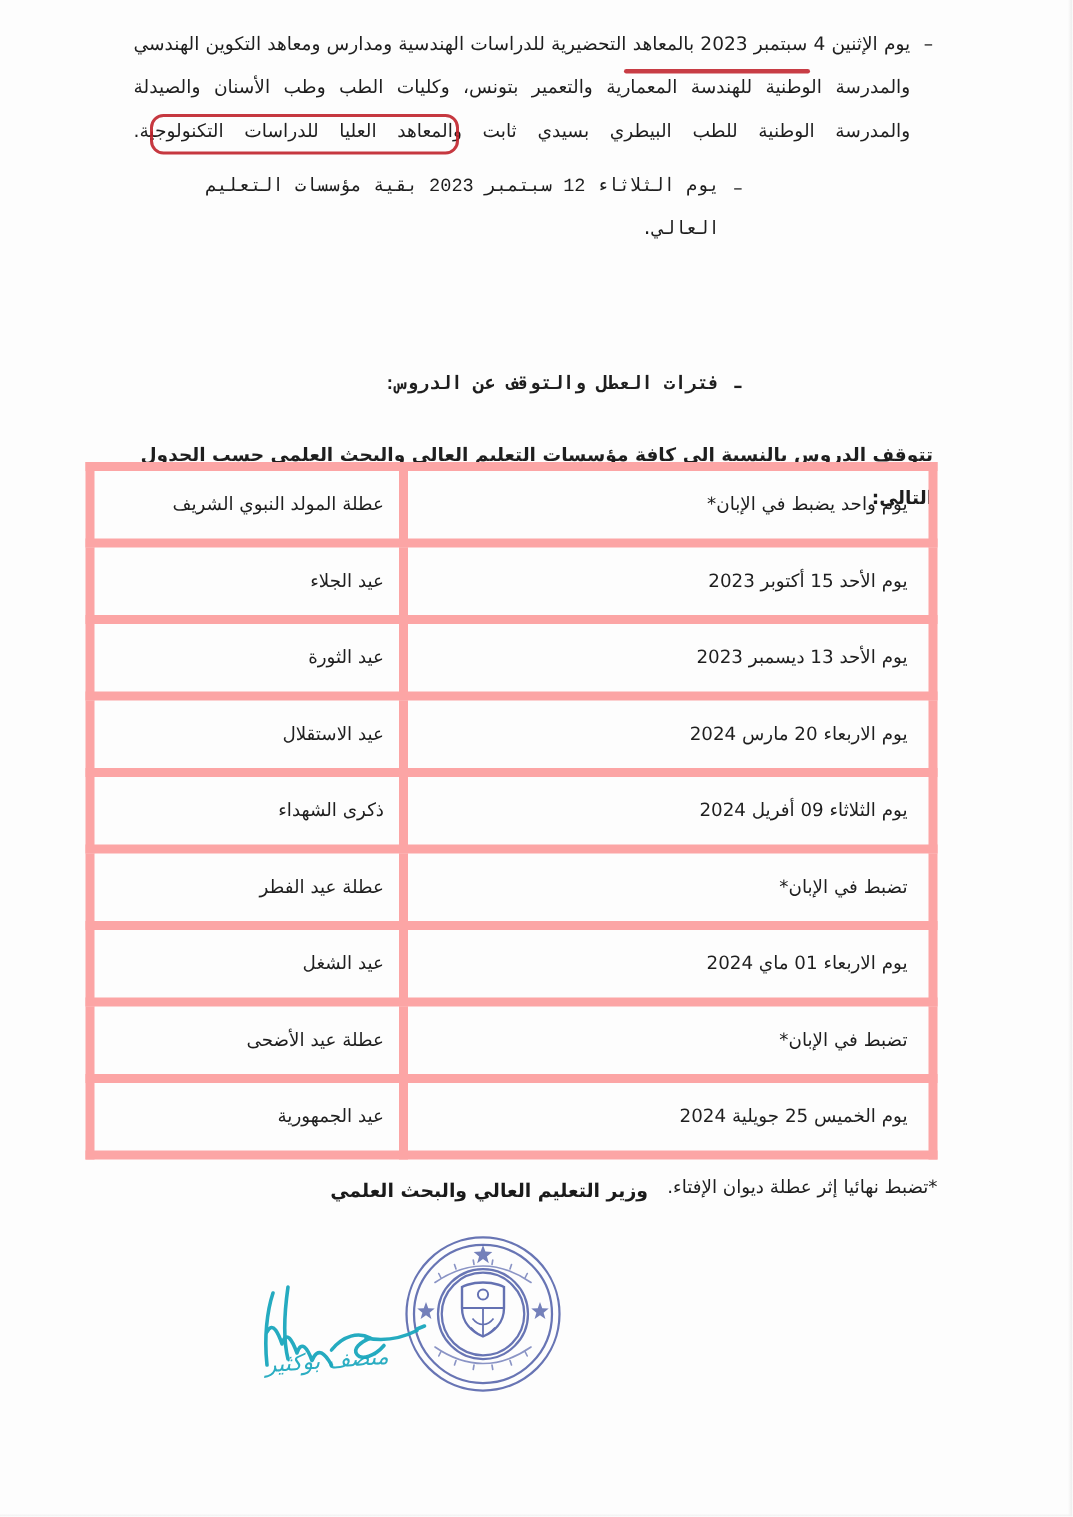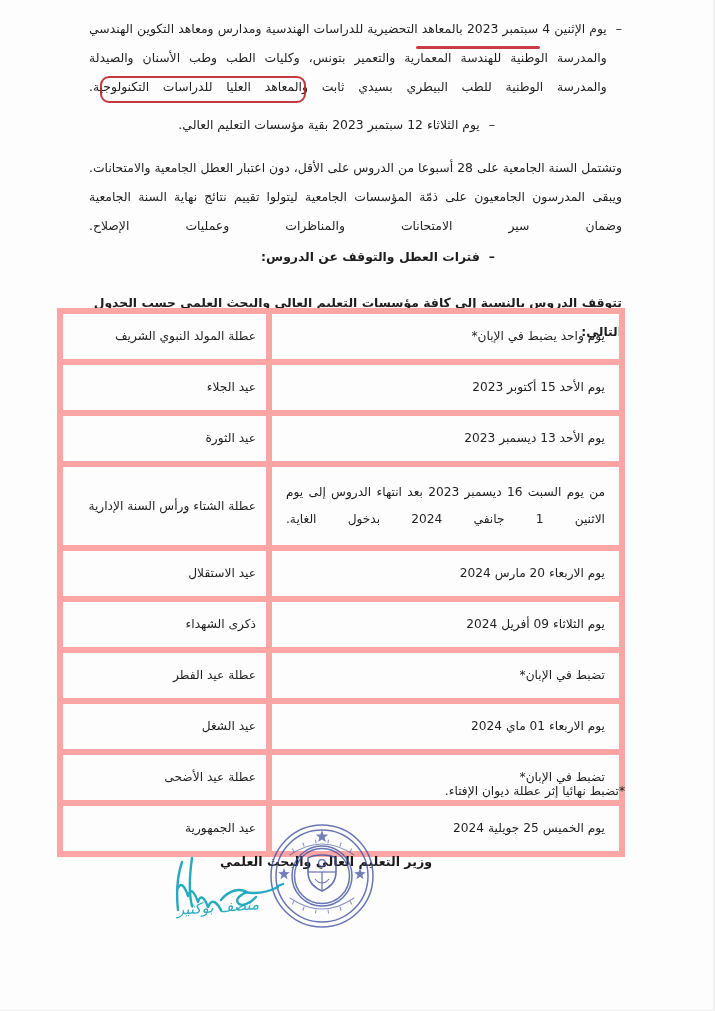--- a/index.html
+++ b/index.html
@@ -71,21 +71,23 @@
     color: #1e1e1e;
     font-size: 12.4px;
     line-height: 29px;
   }
   .dash-body {
     flex: 1 1 auto;
     text-align: justify;
     text-align-last: justify;
   }
   .dash-body.one-line {
+    text-align: right;
     text-align-last: right;
+    font-family: Liberation Mono, monospace;
   }
   .bold {
     font-weight: bold;
   }
 
   
   .red-underline {
     position: absolute;
     background: #c0222b;
     border-radius: 2px;
@@ -145,21 +147,21 @@
     top: 784px;
     direction: rtl;
     font-size: 12.2px;
     color: #1e1e1e;
   }
 
   
   .sig-title {
     position: absolute;
     right: 283px;
-    top: 854px;
+    top: 786px;
     direction: rtl;
     font-size: 12.6px;
     font-weight: bold;
     color: #1a1a1a;
     white-space: nowrap;
   }
   .stamp {
     position: absolute;
     left: 268px;
     top: 822px;
@@ -200,21 +202,20 @@
 
   <div class="red-underline" style="left:416px; top:46px; width:124px; height:3.2px;"></div>
 
   <div class="red-box" style="left:100px; top:76px; width:206px; height:27px;"></div>
 
   <div class="dash-item" style="right:220px; top:110px; width:406px;">
     <span class="dash-mark">–</span>
     <span class="dash-body one-line">يوم الثلاثاء 12 سبتمبر 2023 بقية مؤسسات التعليم العالي.</span>
   </div>
 
-  <div class="txt" style="right:93px; top:153px; width:533px;">وتشتمل السنة الجامعية على 28 أسبوعا من الدروس على الأقل، دون اعتبار العطل الجامعية والامتحانات. ويبقى المدرسون الجامعيون على ذمّة المؤسسات الجامعية ليتولوا تقييم نتائج نهاية السنة الجامعية وضمان سير الامتحانات والمناظرات وعمليات الإصلاح.</div>
 
   <div class="dash-item" style="right:220px; top:242px; width:255px;">
     <span class="dash-mark bold">–</span>
     <span class="dash-body one-line bold">فترات العطل والتوقف عن الدروس:</span>
   </div>
 
   <div class="txt plain" style="right:93px; top:288px; width:533px;font-weight:bold;">تتوقف الدروس بالنسبة إلى كافة مؤسسات التعليم العالي والبحث العلمي حسب الجدول التالي:</div>
 
   <table class="holiday-table">
     <tbody>
@@ -222,24 +223,20 @@
           <td class="date-cell short">يوم واحد يضبط في الإبان*</td>
           <td class="name-cell">عطلة المولد النبوي الشريف</td>
         </tr>
         <tr class="normal">
           <td class="date-cell short">يوم الأحد 15 أكتوبر 2023</td>
           <td class="name-cell">عيد الجلاء</td>
         </tr>
         <tr class="normal">
           <td class="date-cell short">يوم الأحد 13 ديسمبر 2023</td>
           <td class="name-cell">عيد الثورة</td>
-        </tr>
-        <tr class="tall">
-          <td class="date-cell">من يوم السبت 16 ديسمبر 2023 بعد انتهاء الدروس إلى يوم الاثنين 1 جانفي 2024 بدخول الغاية.</td>
-          <td class="name-cell">عطلة الشتاء ورأس السنة الإدارية</td>
         </tr>
         <tr class="normal">
           <td class="date-cell short">يوم الاربعاء 20 مارس 2024</td>
           <td class="name-cell">عيد الاستقلال</td>
         </tr>
         <tr class="normal">
           <td class="date-cell short">يوم الثلاثاء 09 أفريل 2024</td>
           <td class="name-cell">ذكرى الشهداء</td>
         </tr>
         <tr class="normal">

